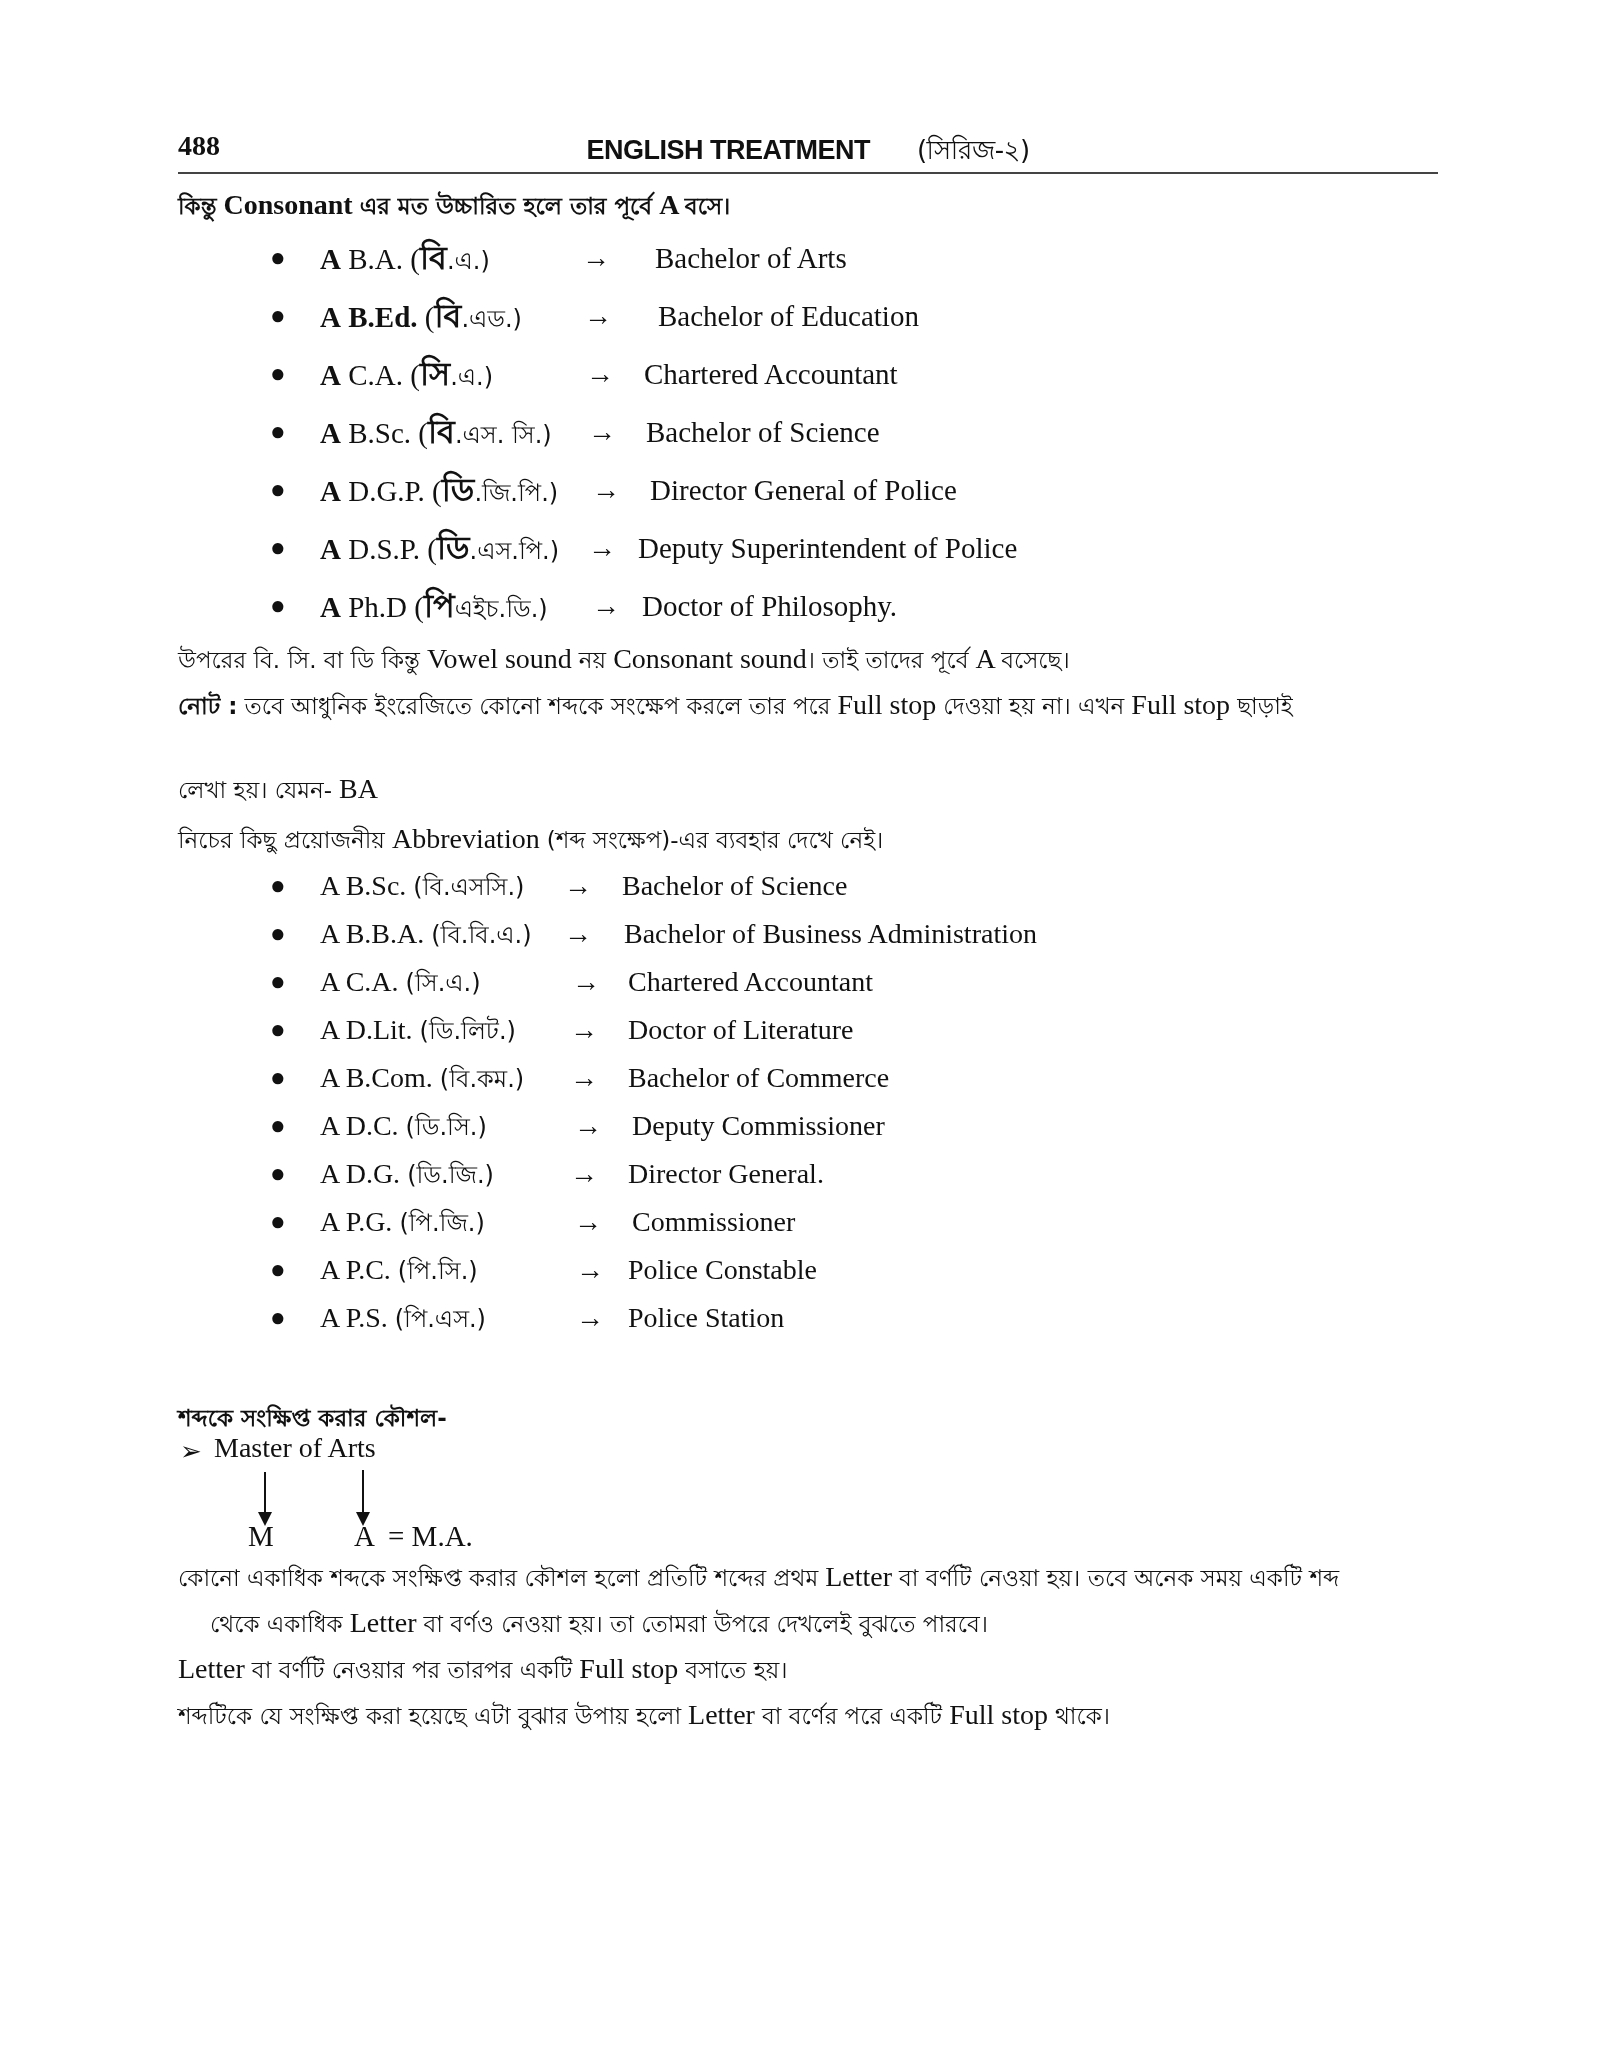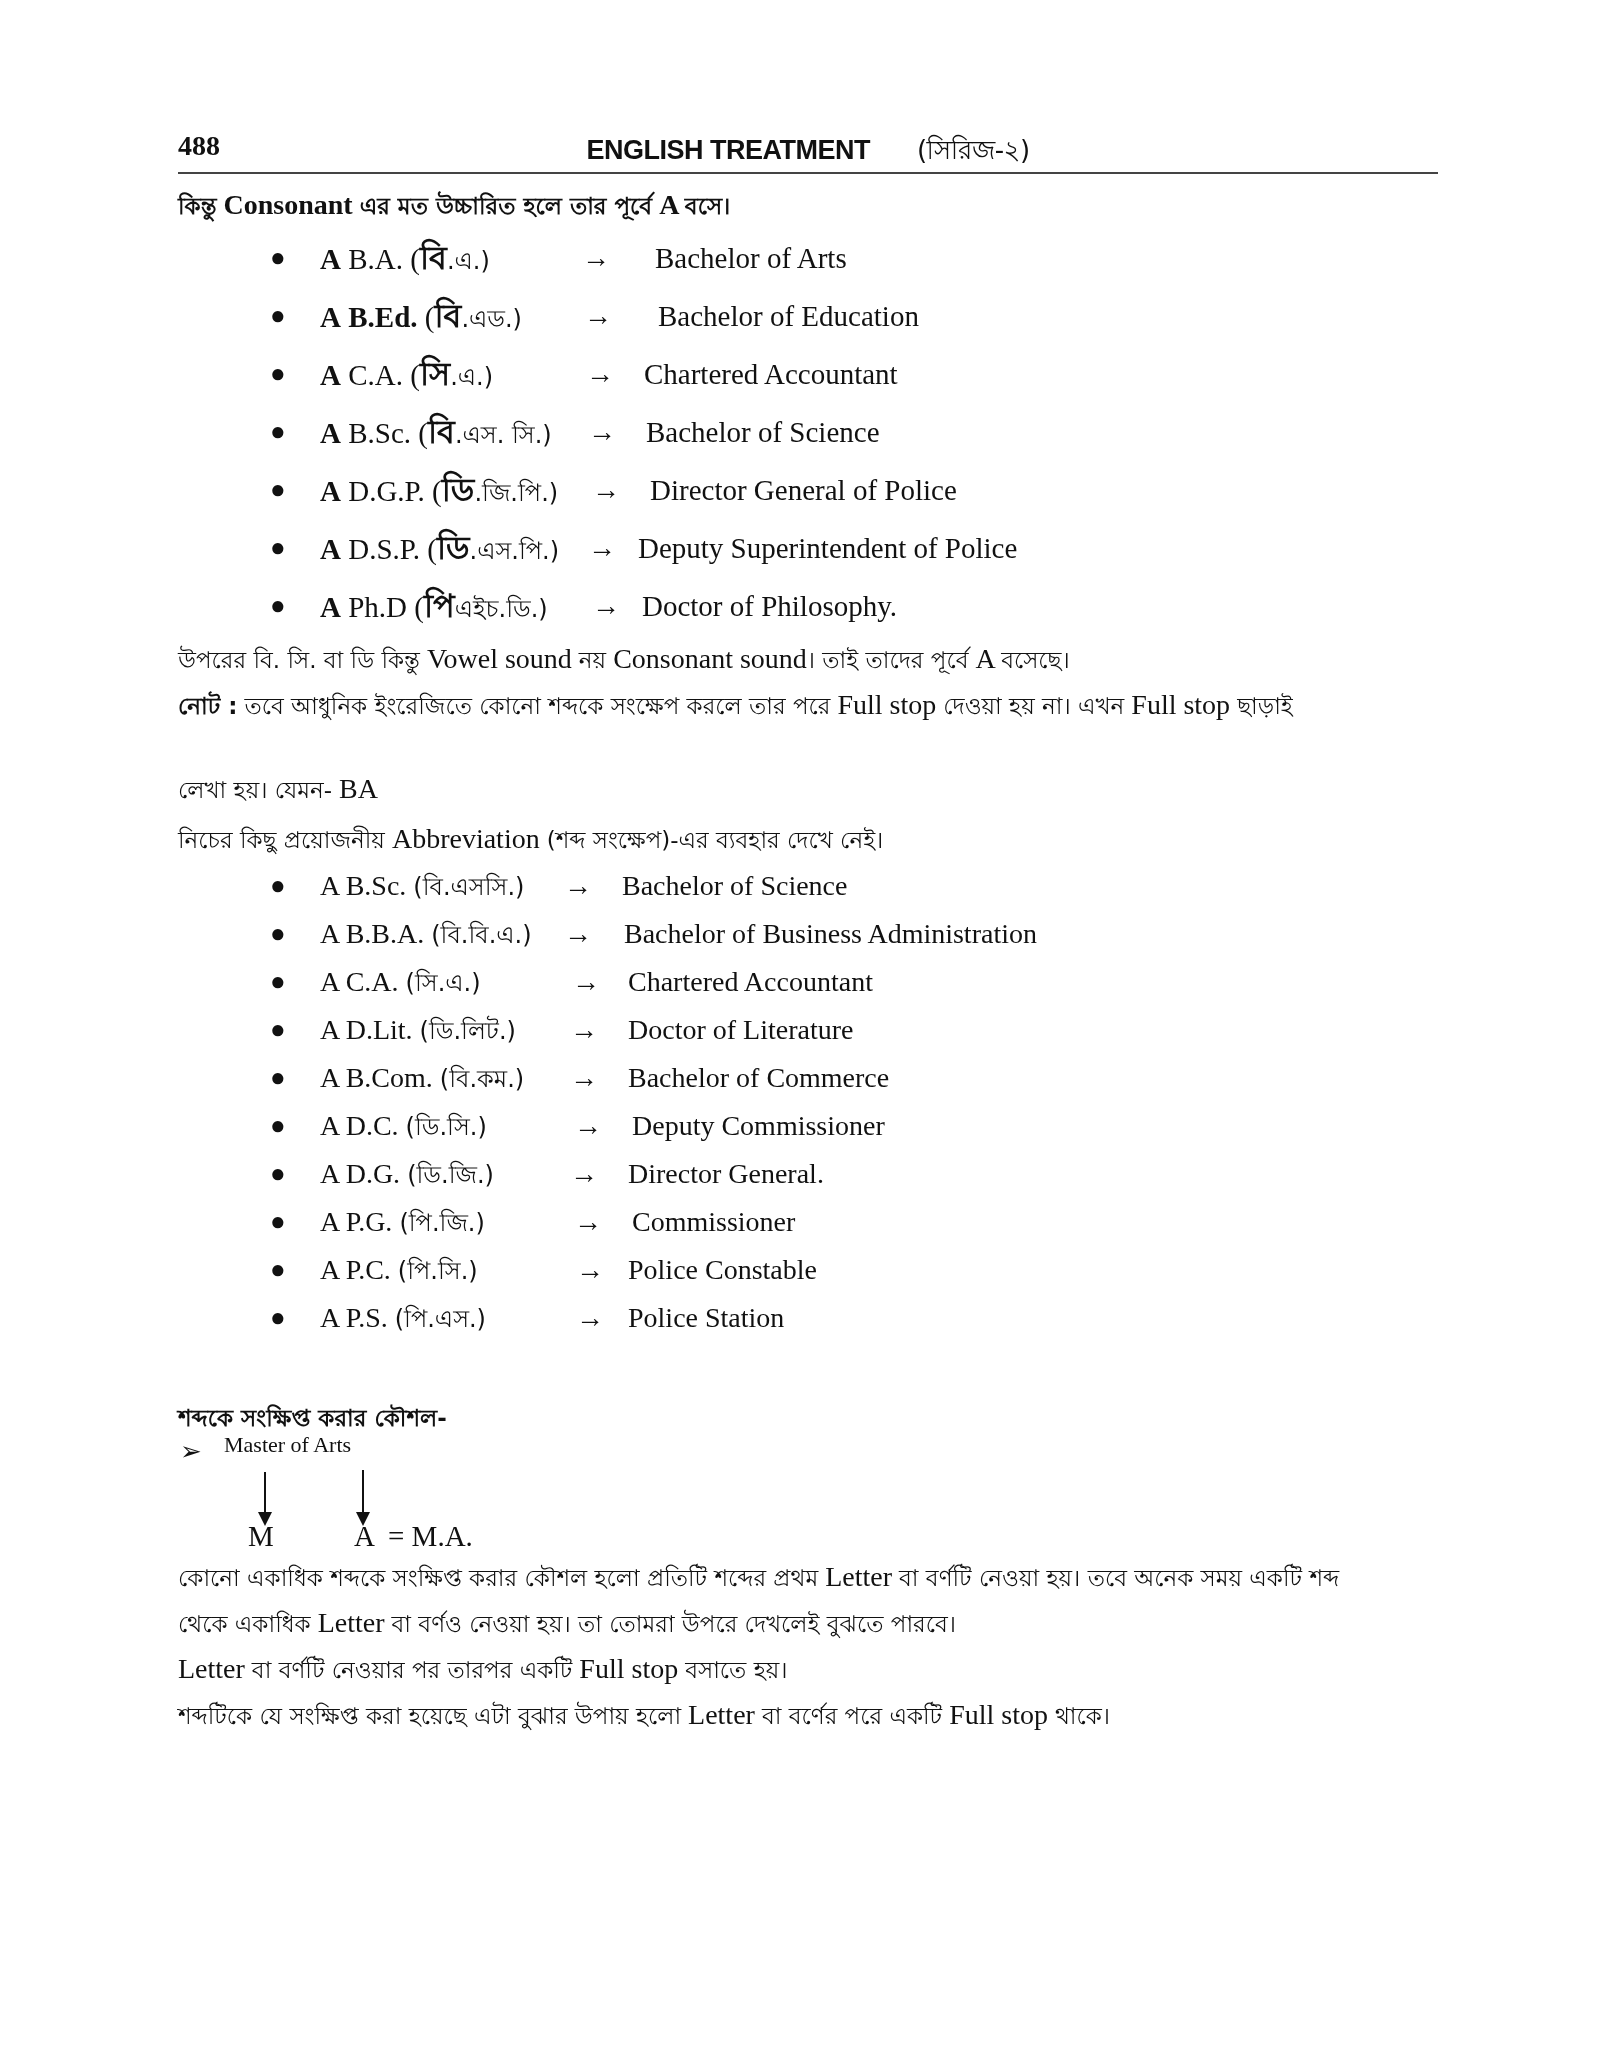--- a/index.html
+++ b/index.html
@@ -184,34 +184,34 @@
     <span class="meaning" style="left:358px;">Police Station</span>
   </div>
 </div>
 
 <div class="line" style="top:1400px;">
   <span class="bn bold">শব্দকে সংক্ষিপ্ত করার কৌশল-</span>
 </div>
 
 <div class="diagram">
   <span style="position:absolute;left:2px;top:4px;font-size:26px;">➢</span>
-  <span style="position:absolute;left:46px;top:0px;font-size:22px;white-space:nowrap;">Master of Arts</span>
+  <span style="position:absolute;left:36px;top:0px;font-size:28px;white-space:nowrap;">Master of Arts</span>
   <div class="arrow-down" style="left:86px;top:40px;height:44px;"></div>
   <div class="arrow-down" style="left:184px;top:38px;height:46px;"></div>
   <span style="position:absolute;left:70px;top:88px;font-size:29px;">M</span>
   <span style="position:absolute;left:176px;top:88px;font-size:29px;">A</span>
   <span style="position:absolute;left:210px;top:88px;font-size:29px;white-space:nowrap;">= M.A.</span>
 </div>
 
 <div class="line" style="top:1560px;">
   <span class="bn">কোনো একাধিক শব্দকে সংক্ষিপ্ত করার কৌশল হলো প্রতিটি শব্দের প্রথম</span>
   <span>Letter</span>
   <span class="bn">বা বর্ণটি নেওয়া হয়। তবে অনেক সময় একটি শব্দ</span>
 </div>
-<div class="line" style="top:1606px;">
+<div class="line" style="top:1606px;margin-left:32px;">
   <span class="bn">থেকে একাধিক</span>
   <span>Letter</span>
   <span class="bn">বা বর্ণও নেওয়া হয়। তা তোমরা উপরে দেখলেই বুঝতে পারবে।</span>
 </div>
 <div class="line" style="top:1652px;">
   <span>Letter</span>
   <span class="bn">বা বর্ণটি নেওয়ার পর তারপর একটি</span>
   <span>Full stop</span>
   <span class="bn">বসাতে হয়।</span>
 </div>

